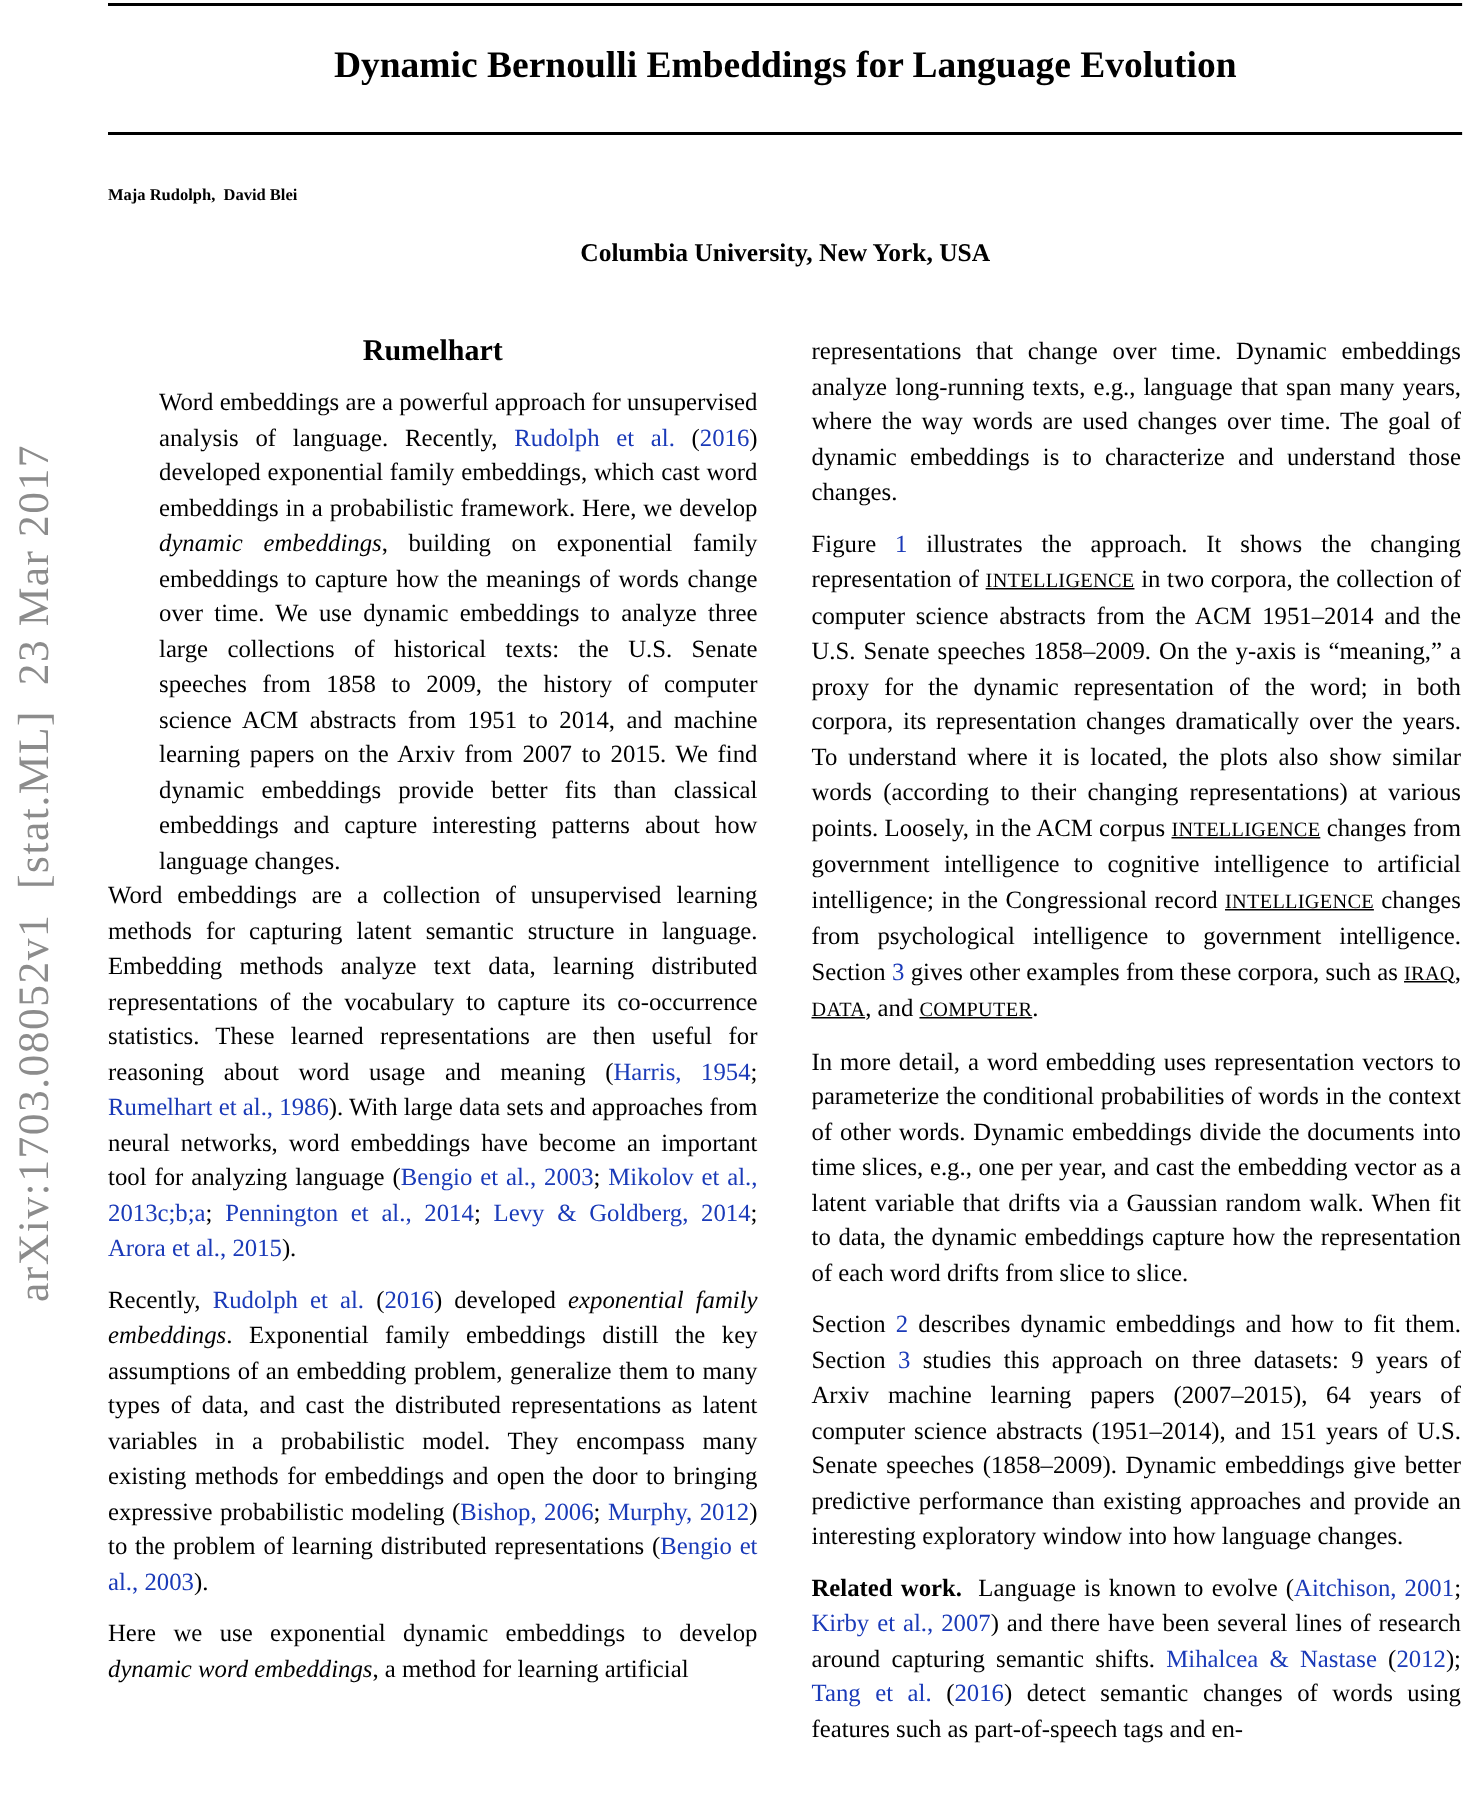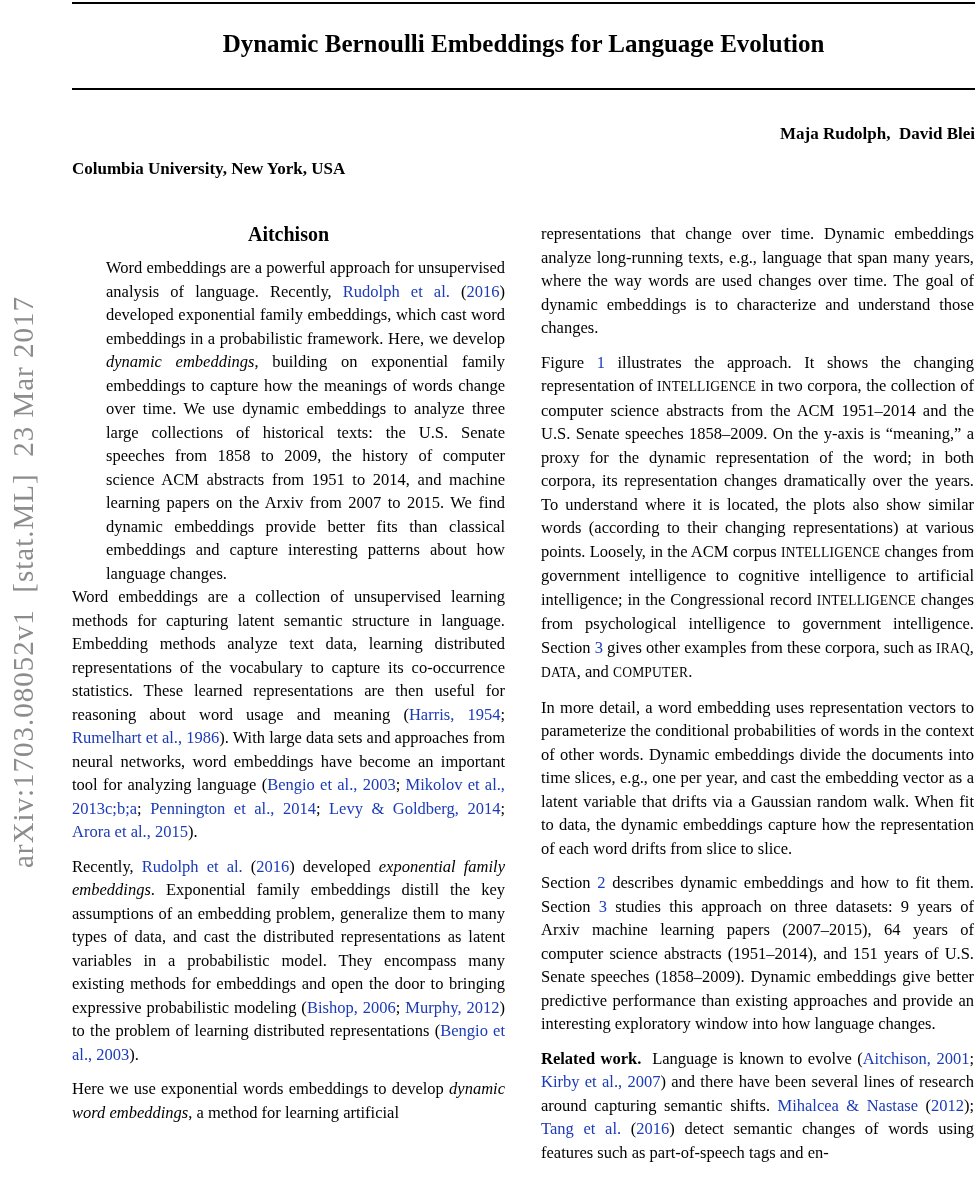--- a/index.html
+++ b/index.html
@@ -19,25 +19,25 @@
   .rule { position: absolute; left: 72px; width: 903px; height: 2px; background: #000; }
   .rule-top { top: 2px; }
   .rule-title { top: 88px; }
   .paper-title {
     position: absolute; top: 29px; left: 72px; width: 903px;
     margin: 0; text-align: center;
     font-size: 25px; font-weight: bold; line-height: 1.2;
   }
   .authors {
     position: absolute; top: 124px; left: 72px; width: 903px;
-    text-align: right; font-size: 17px; font-weight: bold;
+    text-align: left; font-size: 11px; font-weight: bold;
   }
   .affiliation {
     position: absolute; top: 159px; left: 72px; width: 903px;
-    text-align: left; font-size: 17px; font-weight: bold;
+    text-align: center; font-size: 17px; font-weight: bold;
   }
   .watermark {
     position: absolute; left: 2px; top: 228px; width: 42px; height: 708px;
     writing-mode: vertical-rl; transform: rotate(180deg);
     font-size: 29px; line-height: 42px; letter-spacing: 1px;
     color: var(--watermark-color); text-align: center;
     white-space: nowrap;
   }
   .col {
     position: absolute; top: 222px; width: 433px;
@@ -51,46 +51,46 @@
   }
   .abstract-body { margin: 0; padding-left: 34px; line-height: 23.5px; }
   .section-heading {
     margin: 17px 0 14px 0; text-align: left;
     font-size: 20px; font-weight: bold; line-height: 25px;
   }
   .para { margin: 0 0 11px 0; }
   .para:last-child { margin-bottom: 0; }
   .cite { color: var(--cite-color); font-family: Liberation Serif, serif; }
   .it   { font-style: italic; }
-  .sc   { font-size: 0.82em; letter-spacing: 0.2px; }
+  .sc   { font-size: 0.82em; letter-spacing: 0.2px; text-decoration: underline; }
   .bold { font-weight: bold; font-family: Liberation Serif, serif; }
 </style>
 </head>
 <body>
 
 <div class="page">
 
   <div class="watermark">arXiv:1703.08052v1&nbsp;&nbsp;[stat.ML]&nbsp;&nbsp;23 Mar 2017</div>
 
   <div class="rule rule-top"></div>
 
   <h1 class="paper-title">Dynamic Bernoulli Embeddings for Language Evolution</h1>
 
   <div class="rule rule-title"></div>
 
   <div class="authors">Maja Rudolph,&nbsp; David Blei</div>
   <div class="affiliation">Columbia University, New York, USA</div>
 
   <div class="col col-left">
-    <h2 class="abstract-heading">Aitchison</h2>
+    <h2 class="abstract-heading">Rumelhart</h2>
     <p class="abstract-body"><span>Word embeddings are a powerful approach for unsupervised analysis of language. Recently, </span><span class="cite">Rudolph et al.</span><span> (</span><span class="cite">2016</span><span>) developed exponential family embeddings, which cast word embeddings in a probabilistic framework. Here, we develop </span><span class="it">dynamic embeddings</span><span>, building on exponential family embeddings to capture how the meanings of words change over time. We use dynamic embeddings to analyze three large collections of historical texts: the U.S. Senate speeches from 1858 to 2009, the history of computer science ACM abstracts from 1951 to 2014, and machine learning papers on the Arxiv from 2007 to 2015. We find dynamic embeddings provide better fits than classical embeddings and capture interesting patterns about how language changes.</span></p>
 
     <p class="para"><span>Word embeddings are a collection of unsupervised learning methods for capturing latent semantic structure in language. Embedding methods analyze text data, learning distributed representations of the vocabulary to capture its co-occurrence statistics. These learned representations are then useful for reasoning about word usage and meaning (</span><span class="cite">Harris, 1954</span><span>; </span><span class="cite">Rumelhart et al., 1986</span><span>). With large data sets and approaches from neural networks, word embeddings have become an important tool for analyzing language (</span><span class="cite">Bengio et al., 2003</span><span>; </span><span class="cite">Mikolov et al., 2013c;b;a</span><span>; </span><span class="cite">Pennington et al., 2014</span><span>; </span><span class="cite">Levy &amp; Goldberg, 2014</span><span>; </span><span class="cite">Arora et al., 2015</span><span>).</span></p>
     <p class="para"><span>Recently, </span><span class="cite">Rudolph et al.</span><span> (</span><span class="cite">2016</span><span>) developed </span><span class="it">exponential family embeddings</span><span>. Exponential family embeddings distill the key assumptions of an embedding problem, generalize them to many types of data, and cast the distributed representations as latent variables in a probabilistic model. They encompass many existing methods for embeddings and open the door to bringing expressive probabilistic modeling (</span><span class="cite">Bishop, 2006</span><span>; </span><span class="cite">Murphy, 2012</span><span>) to the problem of learning distributed representations (</span><span class="cite">Bengio et al., 2003</span><span>).</span></p>
-    <p class="para"><span>Here we use exponential words embeddings to develop </span><span class="it">dynamic word embeddings</span><span>, a method for learning artificial</span></p>
+    <p class="para"><span>Here we use exponential dynamic embeddings to develop </span><span class="it">dynamic word embeddings</span><span>, a method for learning artificial</span></p>
   </div>
 
   <div class="col col-right">
     <p class="para"><span>representations that change over time. Dynamic embeddings analyze long-running texts, e.g., language that span many years, where the way words are used changes over time. The goal of dynamic embeddings is to characterize and understand those changes.</span></p>
     <p class="para"><span>Figure </span><span class="cite">1</span><span> illustrates the approach. It shows the changing representation of </span><span class="sc">INTELLIGENCE</span><span> in two corpora, the collection of computer science abstracts from the ACM 1951–2014 and the U.S. Senate speeches 1858–2009. On the y-axis is “meaning,” a proxy for the dynamic representation of the word; in both corpora, its representation changes dramatically over the years. To understand where it is located, the plots also show similar words (according to their changing representations) at various points. Loosely, in the ACM corpus </span><span class="sc">INTELLIGENCE</span><span> changes from government intelligence to cognitive intelligence to artificial intelligence; in the Congressional record </span><span class="sc">INTELLIGENCE</span><span> changes from psychological intelligence to government intelligence. Section </span><span class="cite">3</span><span> gives other examples from these corpora, such as </span><span class="sc">IRAQ</span><span>, </span><span class="sc">DATA</span><span>, and </span><span class="sc">COMPUTER</span><span>.</span></p>
     <p class="para"><span>In more detail, a word embedding uses representation vectors to parameterize the conditional probabilities of words in the context of other words. Dynamic embeddings divide the documents into time slices, e.g., one per year, and cast the embedding vector as a latent variable that drifts via a Gaussian random walk. When fit to data, the dynamic embeddings capture how the representation of each word drifts from slice to slice.</span></p>
     <p class="para"><span>Section </span><span class="cite">2</span><span> describes dynamic embeddings and how to fit them. Section </span><span class="cite">3</span><span> studies this approach on three datasets: 9 years of Arxiv machine learning papers (2007–2015), 64 years of computer science abstracts (1951–2014), and 151 years of U.S. Senate speeches (1858–2009). Dynamic embeddings give better predictive performance than existing approaches and provide an interesting exploratory window into how language changes.</span></p>
     <p class="para"><span class="bold">Related work.</span><span>&nbsp; Language is known to evolve (</span><span class="cite">Aitchison, 2001</span><span>; </span><span class="cite">Kirby et al., 2007</span><span>) and there have been several lines of research around capturing semantic shifts. </span><span class="cite">Mihalcea &amp; Nastase</span><span> (</span><span class="cite">2012</span><span>); </span><span class="cite">Tang et al.</span><span> (</span><span class="cite">2016</span><span>) detect semantic changes of words using features such as part-of-speech tags and en-</span></p>
   </div>
 

